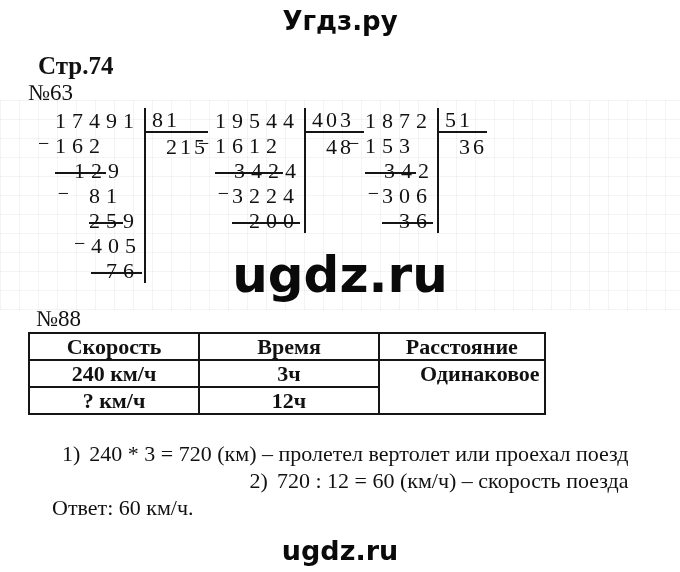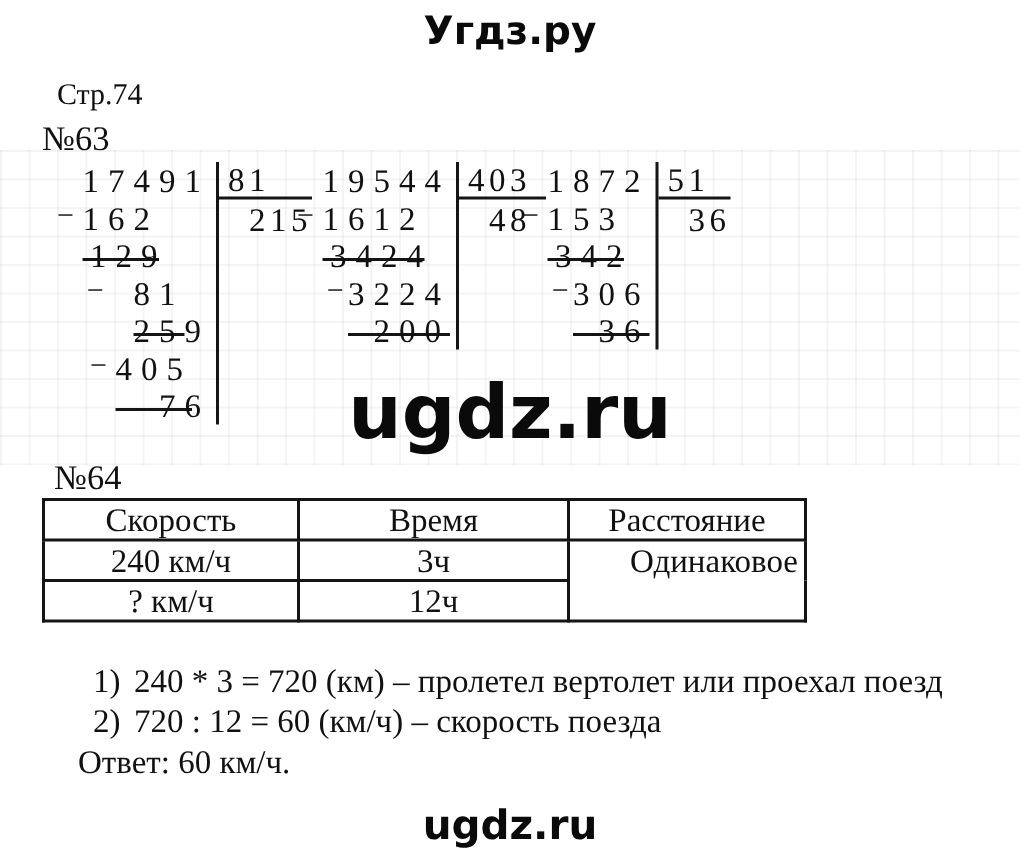--- a/index.html
+++ b/index.html
@@ -17,21 +17,21 @@
       linear-gradient(90deg, rgba(0,0,0,0.045) 1px, transparent 1px);
     background-size:19px 19px;
     pointer-events:none;
   }
   .site-header {
     position:absolute; top:6px; left:0; right:0; text-align:center;
     font-family:"DejaVu Sans", sans-serif; font-weight:bold; font-size:26px; color:#0a0a0a;
   }
   .page-label {
     position:absolute; left:38px; top:52px;
-    font-weight:normal; font-size:20px;
+    font-weight:bold; font-size:25px;
   }
   .task-label-63 { position:absolute; left:28px; top:80px; font-size:23px; }
   .task-label-64 { position:absolute; left:36px; top:306px; font-size:23px; }
 
   
   .div-section { position:absolute; left:38px; top:108px; width:600px; height:178px; }
   .dprob { position:absolute; top:0; display:flex; align-items:stretch; }
   #p1 { left:0; }
   #p2 { left:160px; }
   #p3 { left:310px; }
@@ -40,21 +40,21 @@
   .dleft.w4 { width:89px; }
   .dline { height:25px; line-height:25px; white-space:nowrap; }
   .num {
     font-family:"Liberation Serif", serif; font-size:22px; letter-spacing:6px;
   }
   .sign {
     display:inline-block; width:17px; font-size:20px;
     position:relative; top:-3px;
   }
   .u { border-bottom:2px solid #151515; padding-bottom:14px; }
-  .ml1 { margin-left:17px;text-align:center; } .ml2 { margin-left:22px; }
+  .ml1 { margin-left:17px;text-align:center; } .ml2 { margin-left:36px; }
   .ml3 { margin-left:51px; } .ml4 { margin-left:68px; }
   .dright { border-left:2px solid #151515; }
   .divisor-box {
     border-bottom:2px solid #151515; height:25px; line-height:24px;
     padding:0 10px 0 6px; white-space:nowrap;
   }
   .quot { height:25px; line-height:27px; padding-left:20px; white-space:nowrap; }
   .dright .num { letter-spacing:3px; }
 
   .watermark {
@@ -62,28 +62,28 @@
     font-family:"DejaVu Sans", sans-serif; font-weight:bold; font-size:50px; color:#0a0a0a;
   }
 
   
   .t64 {
     position:absolute; left:28px; top:332px;
     border-collapse:collapse; table-layout:fixed;
     font-size:22px; text-align:center;
   }
   .t64 th, .t64 td {
-    border:2px solid #151515; font-weight:normal;
+    border:2px solid #151515; font-weight:bold;
     height:27px; padding:0 4px; line-height:25px;
   }
   .t64 .c1 { width:170px; } .t64 .c2 { width:180px;text-align:center; } .t64 .c3 { width:158px; }
   .t64 td.merged { vertical-align:top;padding-left:40px; }
 
   .solution { position:absolute; left:52px; top:440px; font-size:22px; }
-  .sol-line { height:27px; line-height:27px; white-space:nowrap; }
+  .sol-line { height:27px; line-height:27px; white-space:nowrap;text-align:right; }
   .sol-num { display:inline-block; margin-left:10px; margin-right:9px; }
   .answer-line { height:27px; line-height:27px; white-space:nowrap; }
 
   .site-footer {
     position:absolute; top:535px; left:0; right:0; text-align:center;
     font-family:"DejaVu Sans", sans-serif; font-weight:bold; font-size:27px; color:#0a0a0a;
   }
 </style>
 </head>
 <body>
@@ -137,21 +137,21 @@
       </div>
       <div class="dright">
         <div class="divisor-box"><span class="num">51</span></div>
         <div class="quot"><span class="num">36</span></div>
       </div>
     </div>
   </div>
 
   <div class="watermark">ugdz.ru</div>
 
-  <div class="task-label-64">№64</div>
+  <div class="task-label-64">№88</div>
 
   <table class="t64">
     <tbody>
         <tr>
       <th class="c1">Скорость</th>
       <th class="c2">Время</th>
       <th class="c3">Расстояние</th>
     </tr>
     <tr>
       <td>240 км/ч</td>

